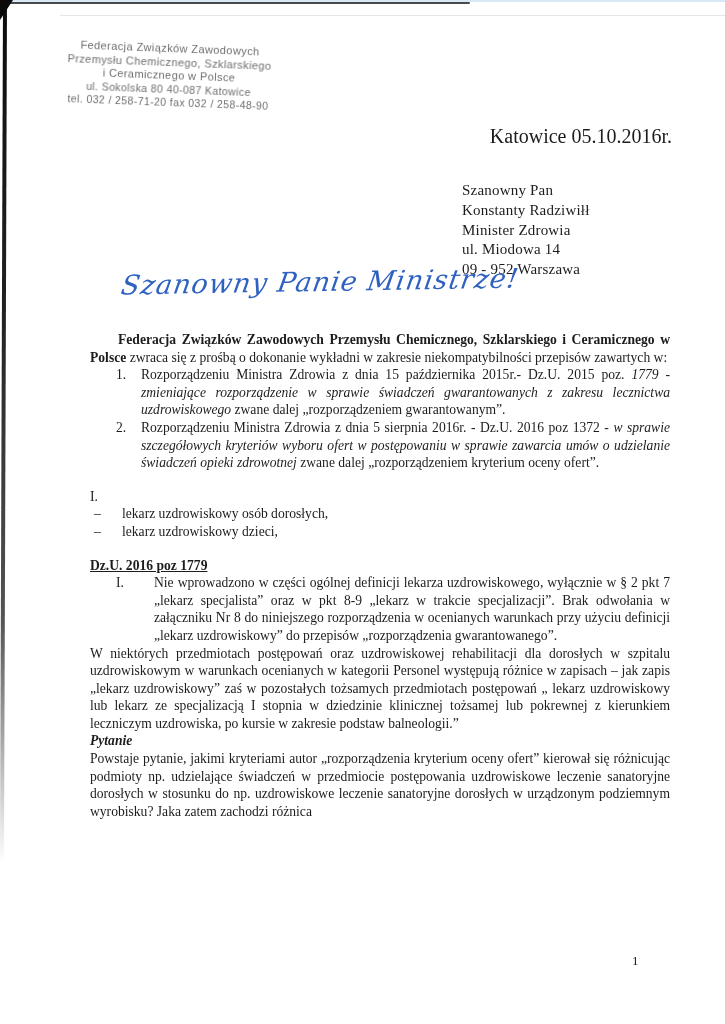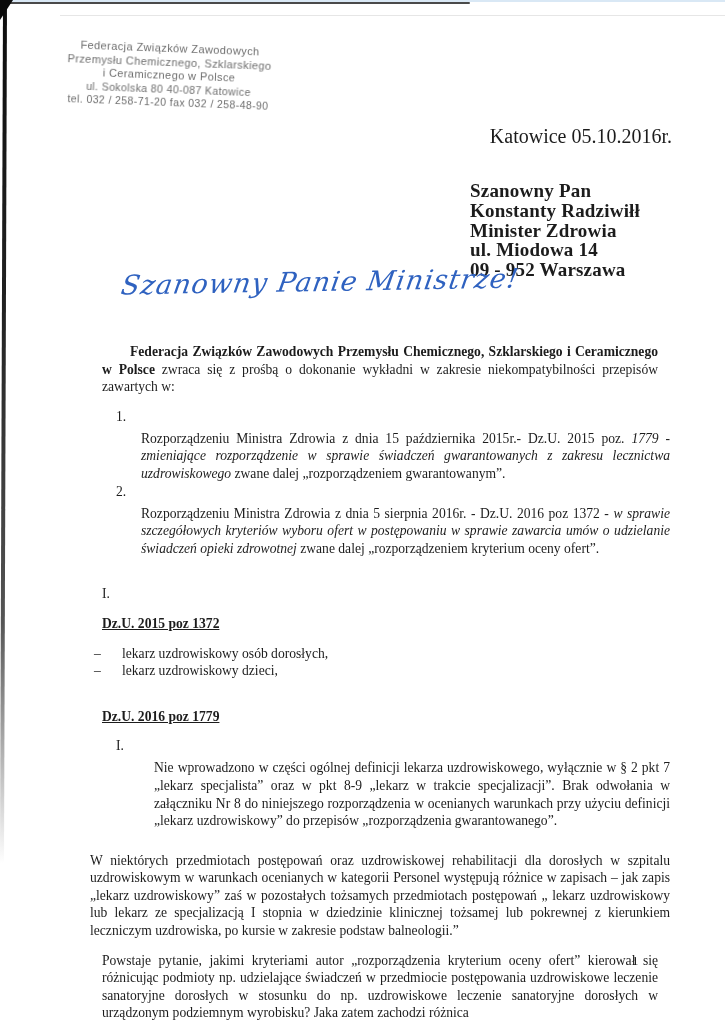--- a/index.html
+++ b/index.html
@@ -38,48 +38,47 @@
 
   
   .date-line {
     position:absolute; top:125px; left:380px; width:292px;
     text-align:right; font-size:20px;
   }
 
   
   .addressee {
     position:absolute; top:181px; left:462px;
-    font-weight:bold; font-size:19px; line-height:19.8px;
+    font-weight:normal; font-size:15px; line-height:19.8px;
     letter-spacing:.2px;
-    margin-left:8px;
   }
 
   
   .handwriting {
     position:absolute; top:266px; left:122px; width:400px;
     font-family:"DejaVu Serif", serif;
     font-style:italic;
     font-size:27px;
     transform: skewX(-10deg) rotate(-1deg);
     letter-spacing:1px;
     white-space:nowrap;
   }
 
   
   .letter-body {
     position:absolute; top:331px; left:90px; width:580px;
     font-size:13.6px; line-height:17.6px;
     text-align:justify;
   }
-  .letter-body p { margin:12px; }
+  .letter-body p { margin:0; }
   .indent { text-indent:28px; }
   .num-row { display:flex; }
   .num-row .num { flex:0 0 25px; margin-left:26px; }
   .num-row .roman { flex:0 0 38px; margin-left:26px; }
-  .num-row .txt { flex:1; text-align:justify;margin-top:22px; }
+  .num-row .txt { flex:1; text-align:justify; }
   .heading-underline { font-weight:bold; text-decoration:underline; }
   .dash-row { display:flex; }
   .dash-row .dash { flex:0 0 28px; padding-left:4px; }
   .gap-md { height:16px; }
   .question-heading { font-weight:bold; font-style:italic; }
 
   
   .page-number { position:absolute; top:953px; left:632px; font-size:13px; }
 </style>
 </head>
@@ -121,38 +120,38 @@
   </div>
 
   <div class="num-row">
     <span class="num">2.</span>
     <span class="txt"><span>Rozporządzeniu Ministra Zdrowia z dnia 5 sierpnia 2016r. - Dz.U. 2016 poz 1372 - </span><i>w sprawie szczegółowych kryteriów wyboru ofert w postępowaniu w sprawie zawarcia umów o udzielanie świadczeń opieki zdrowotnej</i><span> zwane dalej „rozporządzeniem kryterium oceny ofert”.</span></span>
   </div>
 
   <div class="gap-md"></div>
 
   <p>I.</p>
-  <p class="heading-underline">Dz.U. 2015 poz 1372</p>
   <div class="dash-row">
     <span class="dash">–</span>
     <span>lekarz uzdrowiskowy osób dorosłych,</span>
   </div>
   <div class="dash-row">
     <span class="dash">–</span>
     <span>lekarz uzdrowiskowy dzieci,</span>
   </div>
 
   <div class="gap-md"></div>
 
   <p class="heading-underline">Dz.U. 2016 poz 1779</p>
   <div class="num-row">
     <span class="roman">I.</span>
     <span class="txt">Nie wprowadzono w części ogólnej definicji lekarza uzdrowiskowego, wyłącznie w § 2 pkt 7 „lekarz specjalista” oraz w pkt 8-9 „lekarz w trakcie specjalizacji”. Brak odwołania w załączniku Nr 8 do niniejszego rozporządzenia w ocenianych warunkach przy użyciu definicji „lekarz uzdrowiskowy” do przepisów „rozporządzenia gwarantowanego”.</span>
   </div>
   <div class="num-row">
     <span class="txt">W niektórych przedmiotach postępowań oraz uzdrowiskowej rehabilitacji dla dorosłych w szpitalu uzdrowiskowym w warunkach ocenianych w kategorii Personel występują różnice w zapisach – jak zapis „lekarz uzdrowiskowy” zaś w pozostałych tożsamych przedmiotach postępowań „ lekarz uzdrowiskowy lub lekarz ze specjalizacją I stopnia w dziedzinie klinicznej tożsamej lub pokrewnej z kierunkiem leczniczym uzdrowiska, po kursie w zakresie podstaw balneologii.”</span>
   </div>
 
+  <p class="question-heading">Pytanie</p>
   <p>Powstaje pytanie, jakimi kryteriami autor „rozporządzenia kryterium oceny ofert” kierował się różnicując podmioty np. udzielające świadczeń w przedmiocie postępowania uzdrowiskowe leczenie sanatoryjne dorosłych w stosunku do np. uzdrowiskowe leczenie sanatoryjne dorosłych w urządzonym podziemnym wyrobisku? Jaka zatem zachodzi różnica</p>
 
 </div>
 
 <div class="page-number">1</div>
 
 </body></html>

